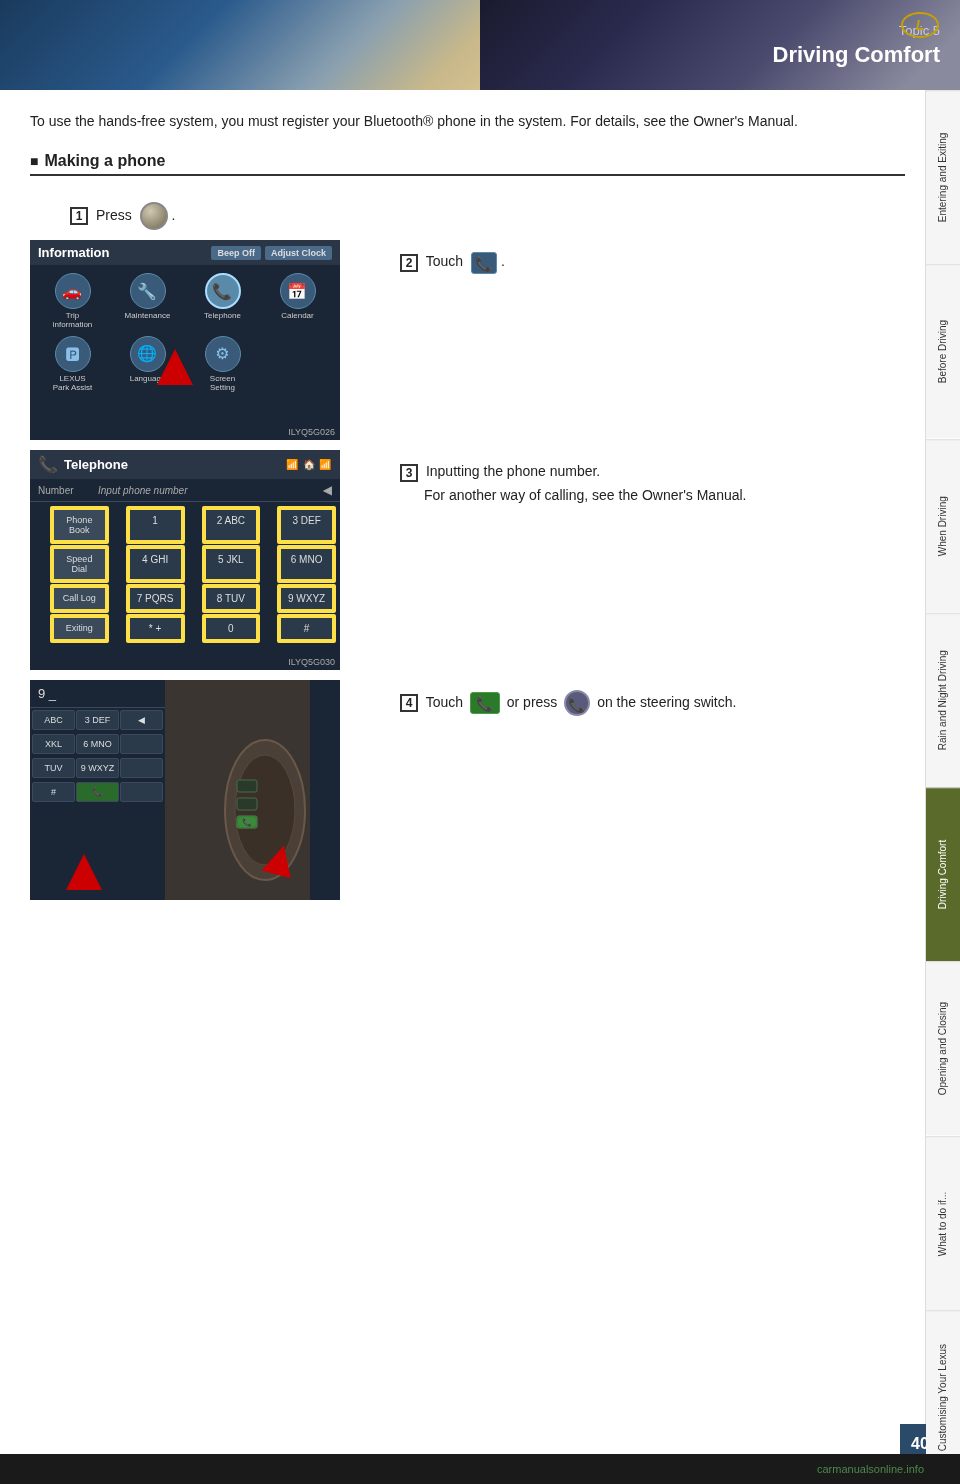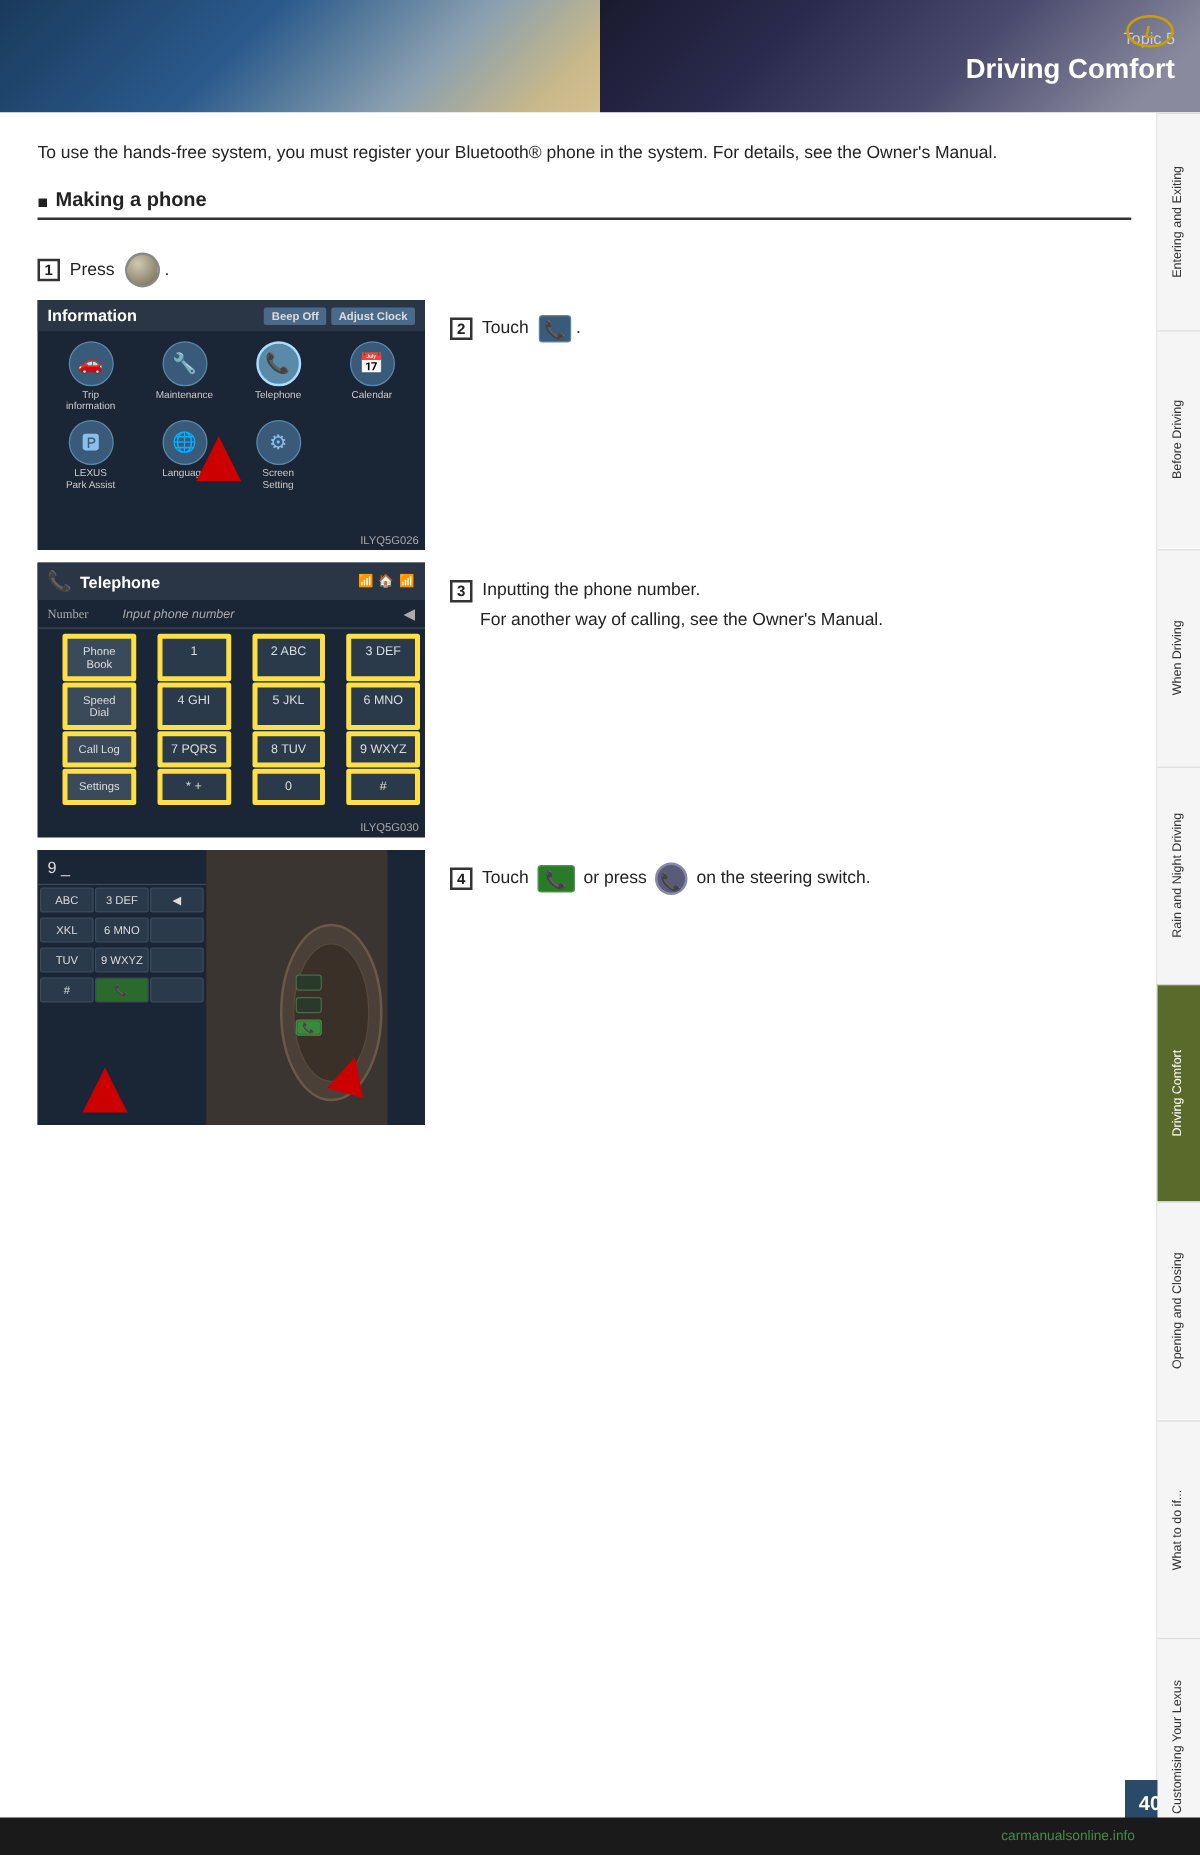--- a/index.html
+++ b/index.html
@@ -151,20 +151,21 @@
       gap: 20px;
       margin-bottom: 10px;
       align-items: flex-start;
     }
     .step-text {
       flex: 1;
       font-size: 14px;
       line-height: 1.6;
       color: #222;
       padding-top: 10px;
+      margin-left: 40px;
     }
     .step-number {
       display: inline-block;
       width: 18px;
       height: 18px;
       border: 2px solid #333;
       text-align: center;
       line-height: 14px;
       font-size: 12px;
       font-weight: bold;
@@ -331,21 +332,20 @@
     .tel-number-row {
       display: flex;
       align-items: center;
       padding: 4px 8px;
       border-bottom: 1px solid #3a4a5a;
     }
     .tel-number-label {
       color: #aaa;
       font-size: 10px;
       width: 60px;
-      font-family: Liberation Serif, serif;
     }
     .tel-number-input {
       color: #aaa;
       font-size: 10px;
       flex: 1;
       font-style: italic;
     }
     .tel-backspace {
       color: #aaa;
       font-size: 12px;
@@ -419,21 +419,21 @@
     .footer {
       position: absolute;
       bottom: 0;
       left: 0;
       right: 0;
       height: 30px;
       background: #1a1a1a;
       display: flex;
       align-items: center;
       justify-content: flex-end;
-      padding-right: 52px;
+      padding-right: 36px;
     }
     .footer-text {
       color: #888;
       font-size: 11px;
     }
     .footer-text span {
       color: #4a8a4a;
     }
     .calling-key-row {
       display: grid;
@@ -582,21 +582,21 @@
             <div class="tel-key">2 ABC</div>
             <div class="tel-key">3 DEF</div>
             <div class="tel-key wide">Speed Dial</div>
             <div class="tel-key">4 GHI</div>
             <div class="tel-key">5 JKL</div>
             <div class="tel-key">6 MNO</div>
             <div class="tel-key wide">Call Log</div>
             <div class="tel-key">7 PQRS</div>
             <div class="tel-key">8 TUV</div>
             <div class="tel-key">9 WXYZ</div>
-            <div class="tel-key wide">Settings</div>
+            <div class="tel-key wide">Exiting</div>
             <div class="tel-key">* +</div>
             <div class="tel-key">0</div>
             <div class="tel-key">#</div>
           </div>
           <span class="img-code">ILYQ5G030</span>
         </div>
         <div class="step-text step3-text">
           <span class="step-number">3</span>
           <span>Inputting the phone number.</span><br>
           <span style="padding-left:24px;">For another way of calling, see the Owner's Manual.</span>

